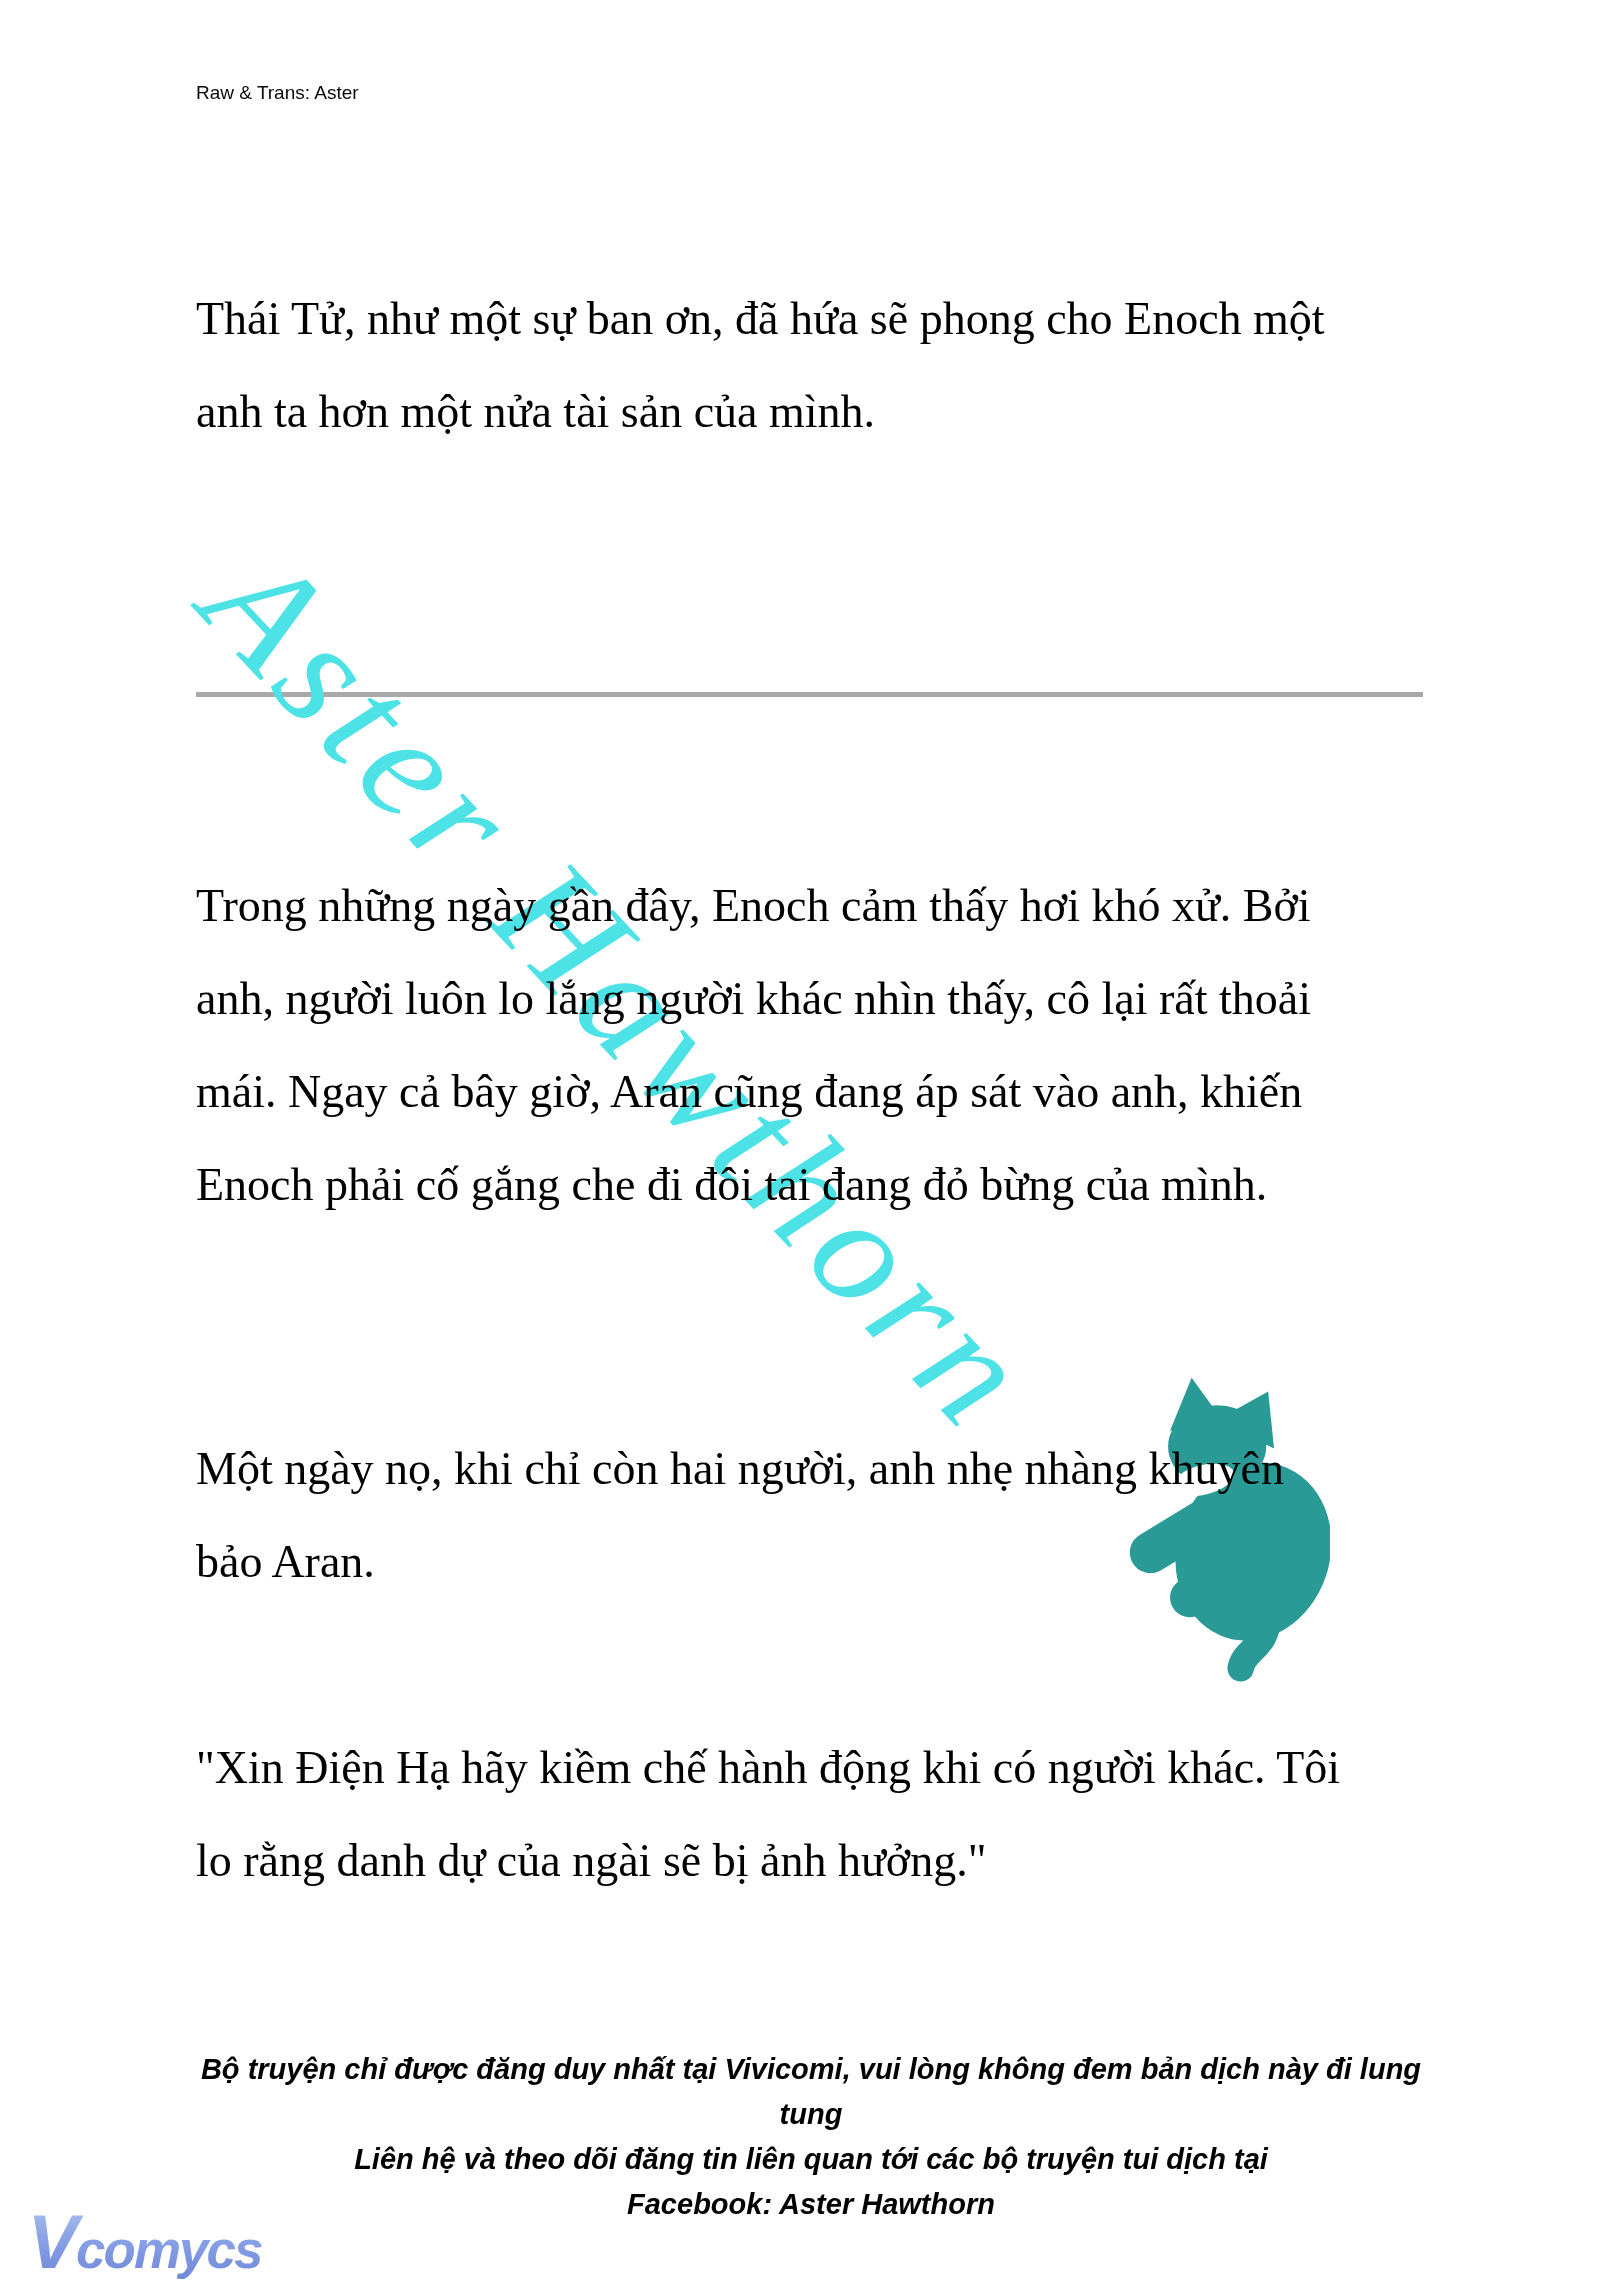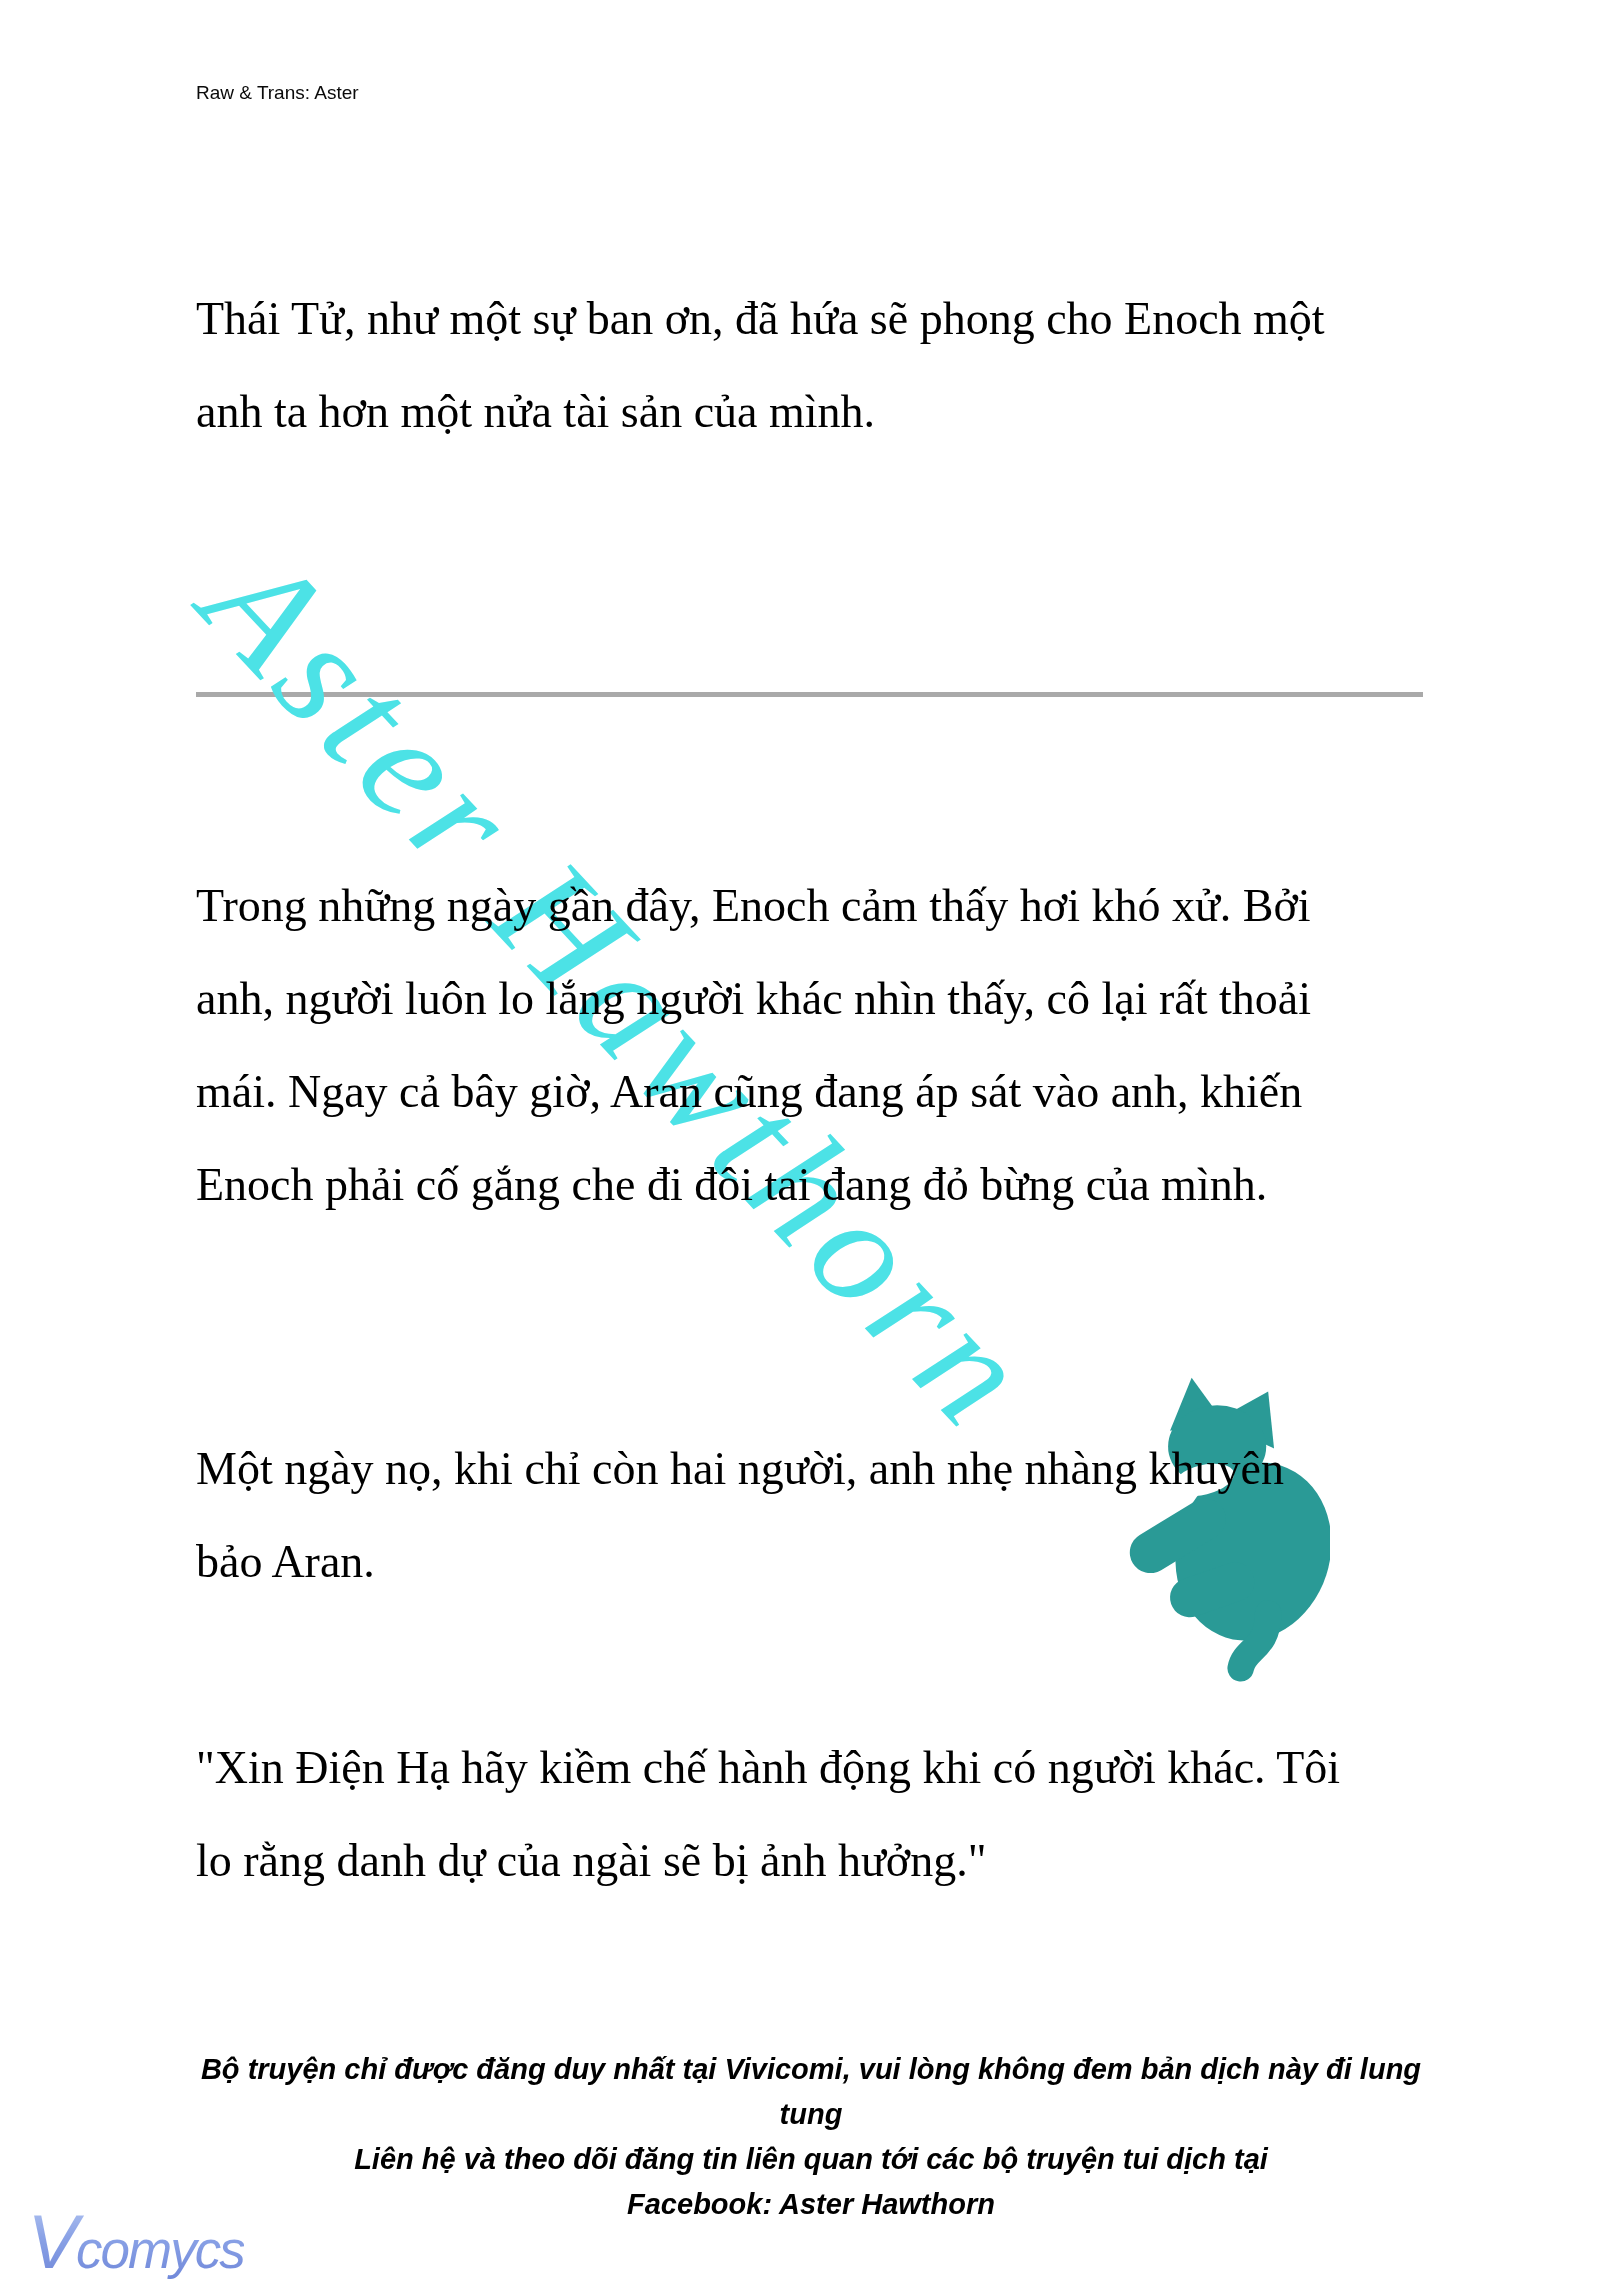--- a/index.html
+++ b/index.html
@@ -96,21 +96,21 @@
   }
 
   
   .vlogo {
     position: absolute;
     left: 27.4px;
     top: 2198px;
     z-index: 3;
     font-family: "Liberation Sans", "DejaVu Sans", sans-serif;
     font-style: italic;
-    font-weight: normal;
+    font-weight: bold;
     letter-spacing: -2px;
     white-space: nowrap;
     background: linear-gradient(180deg, #b6c8f2 0%, #8aa2e6 45%, #6d85d8 100%);
     -webkit-background-clip: text;
     background-clip: text;
     -webkit-text-fill-color: transparent;
     color: #8aa6e2;
   }
   .vlogo .v-big   { font-size: 76px; }
   .vlogo .v-rest  { font-size: 53px; }

